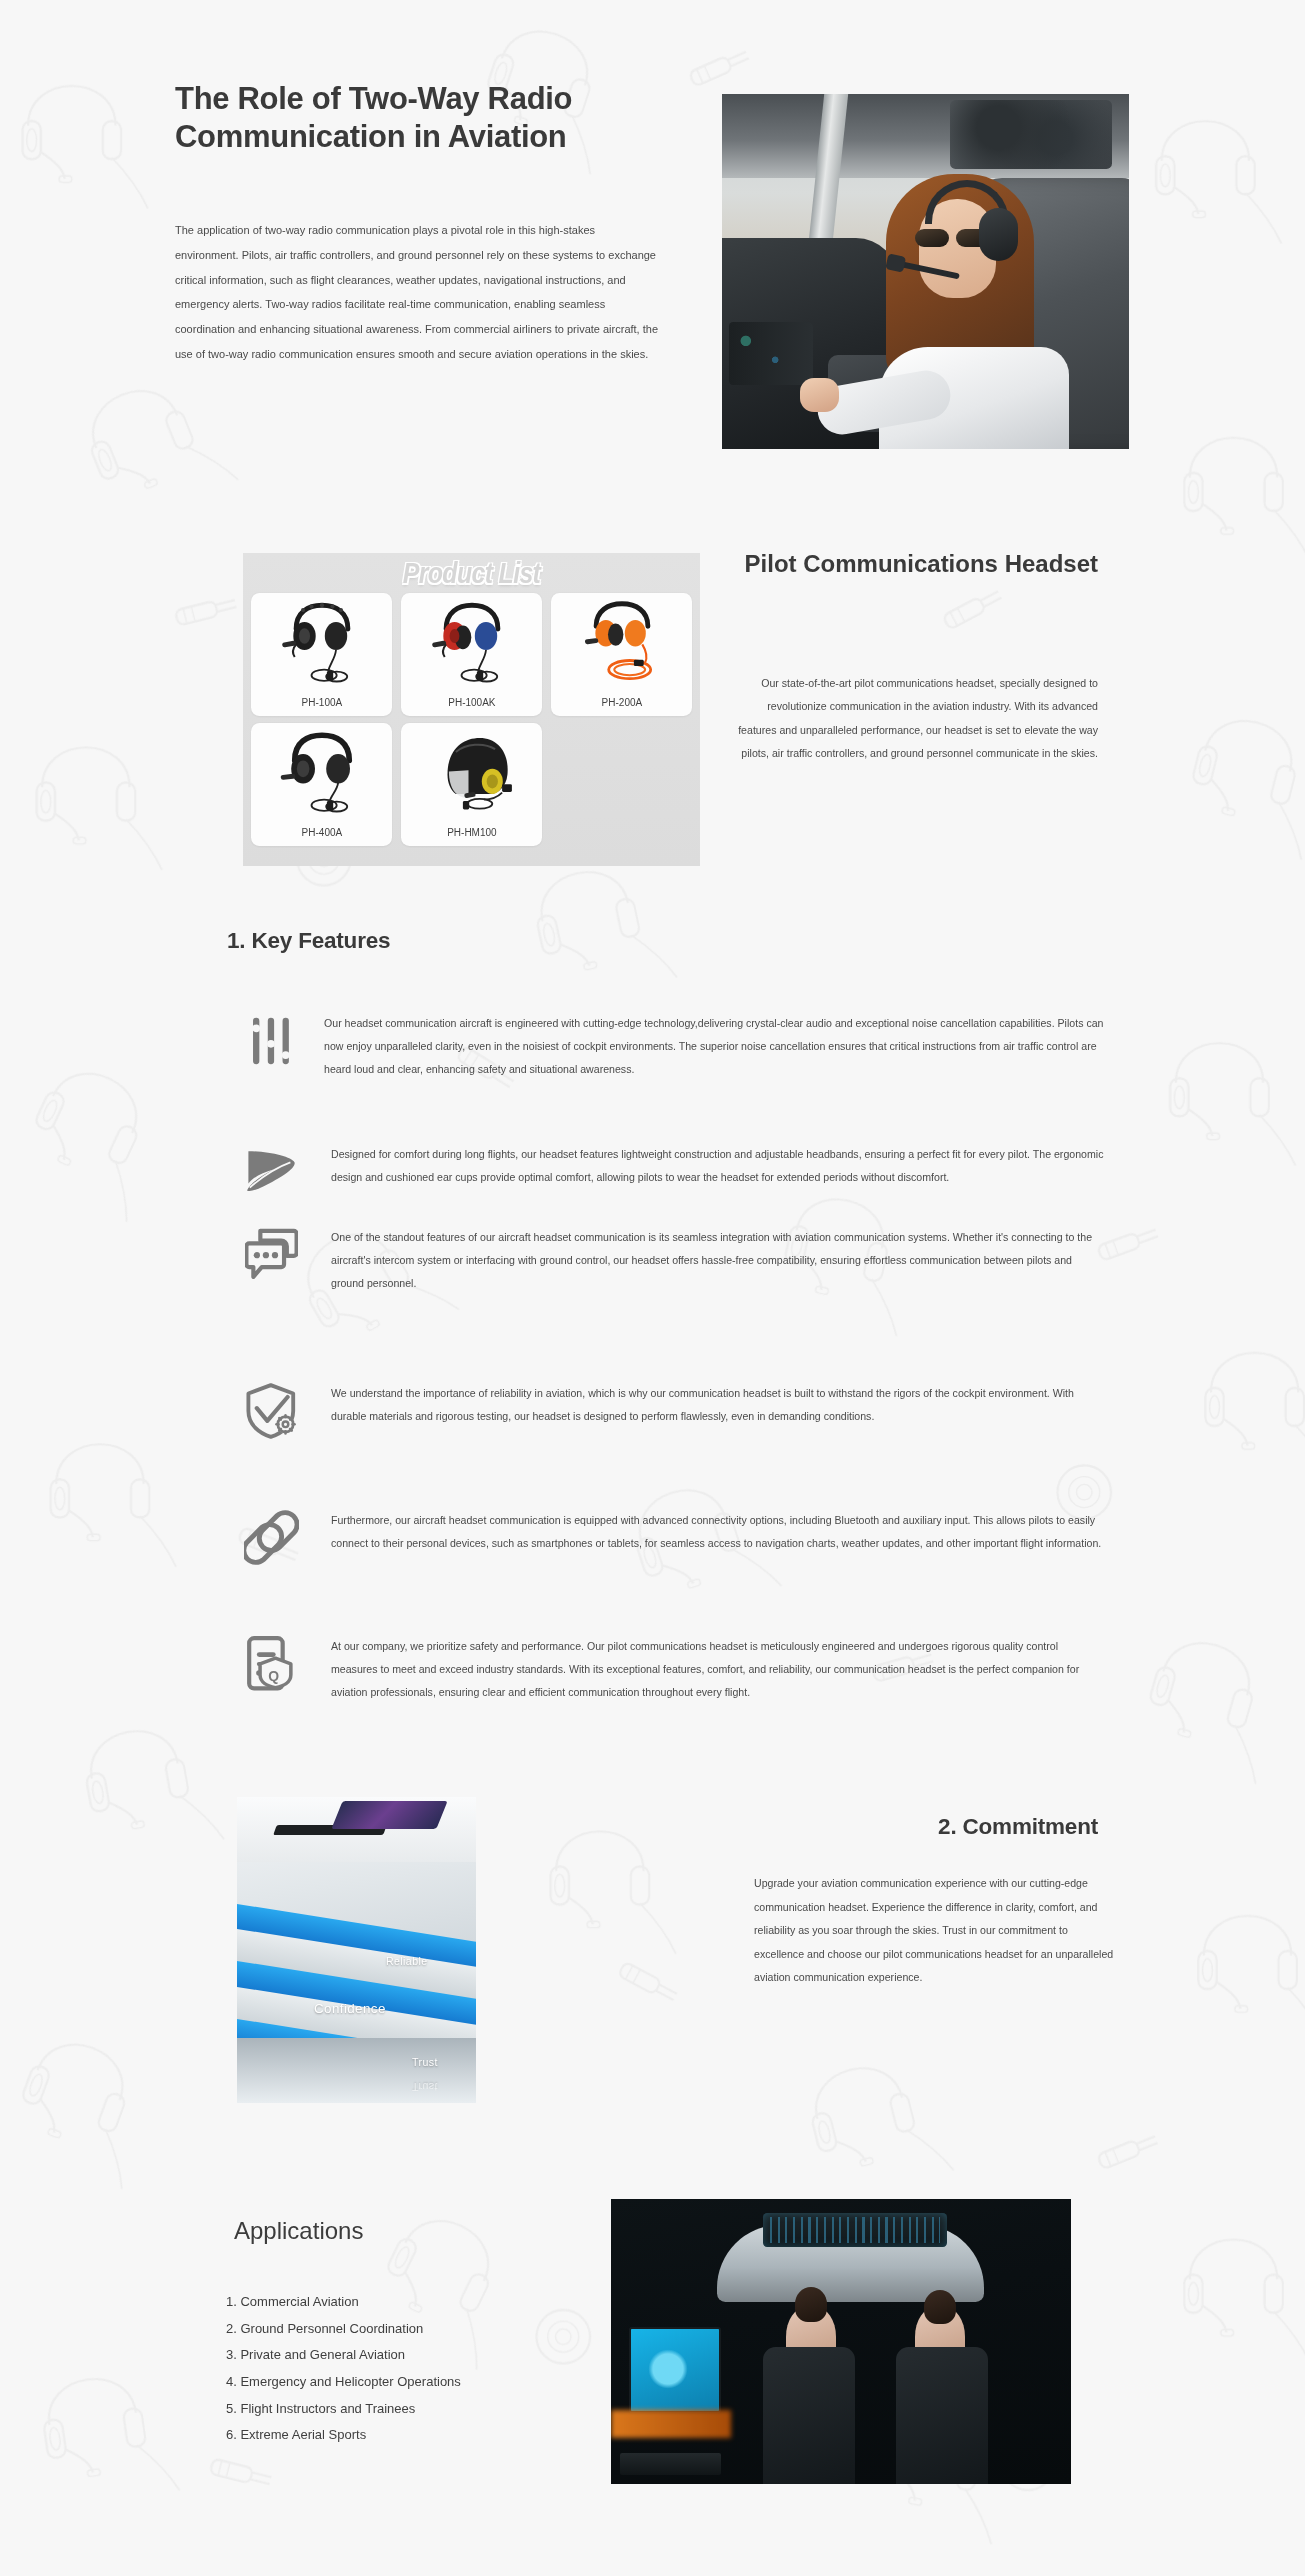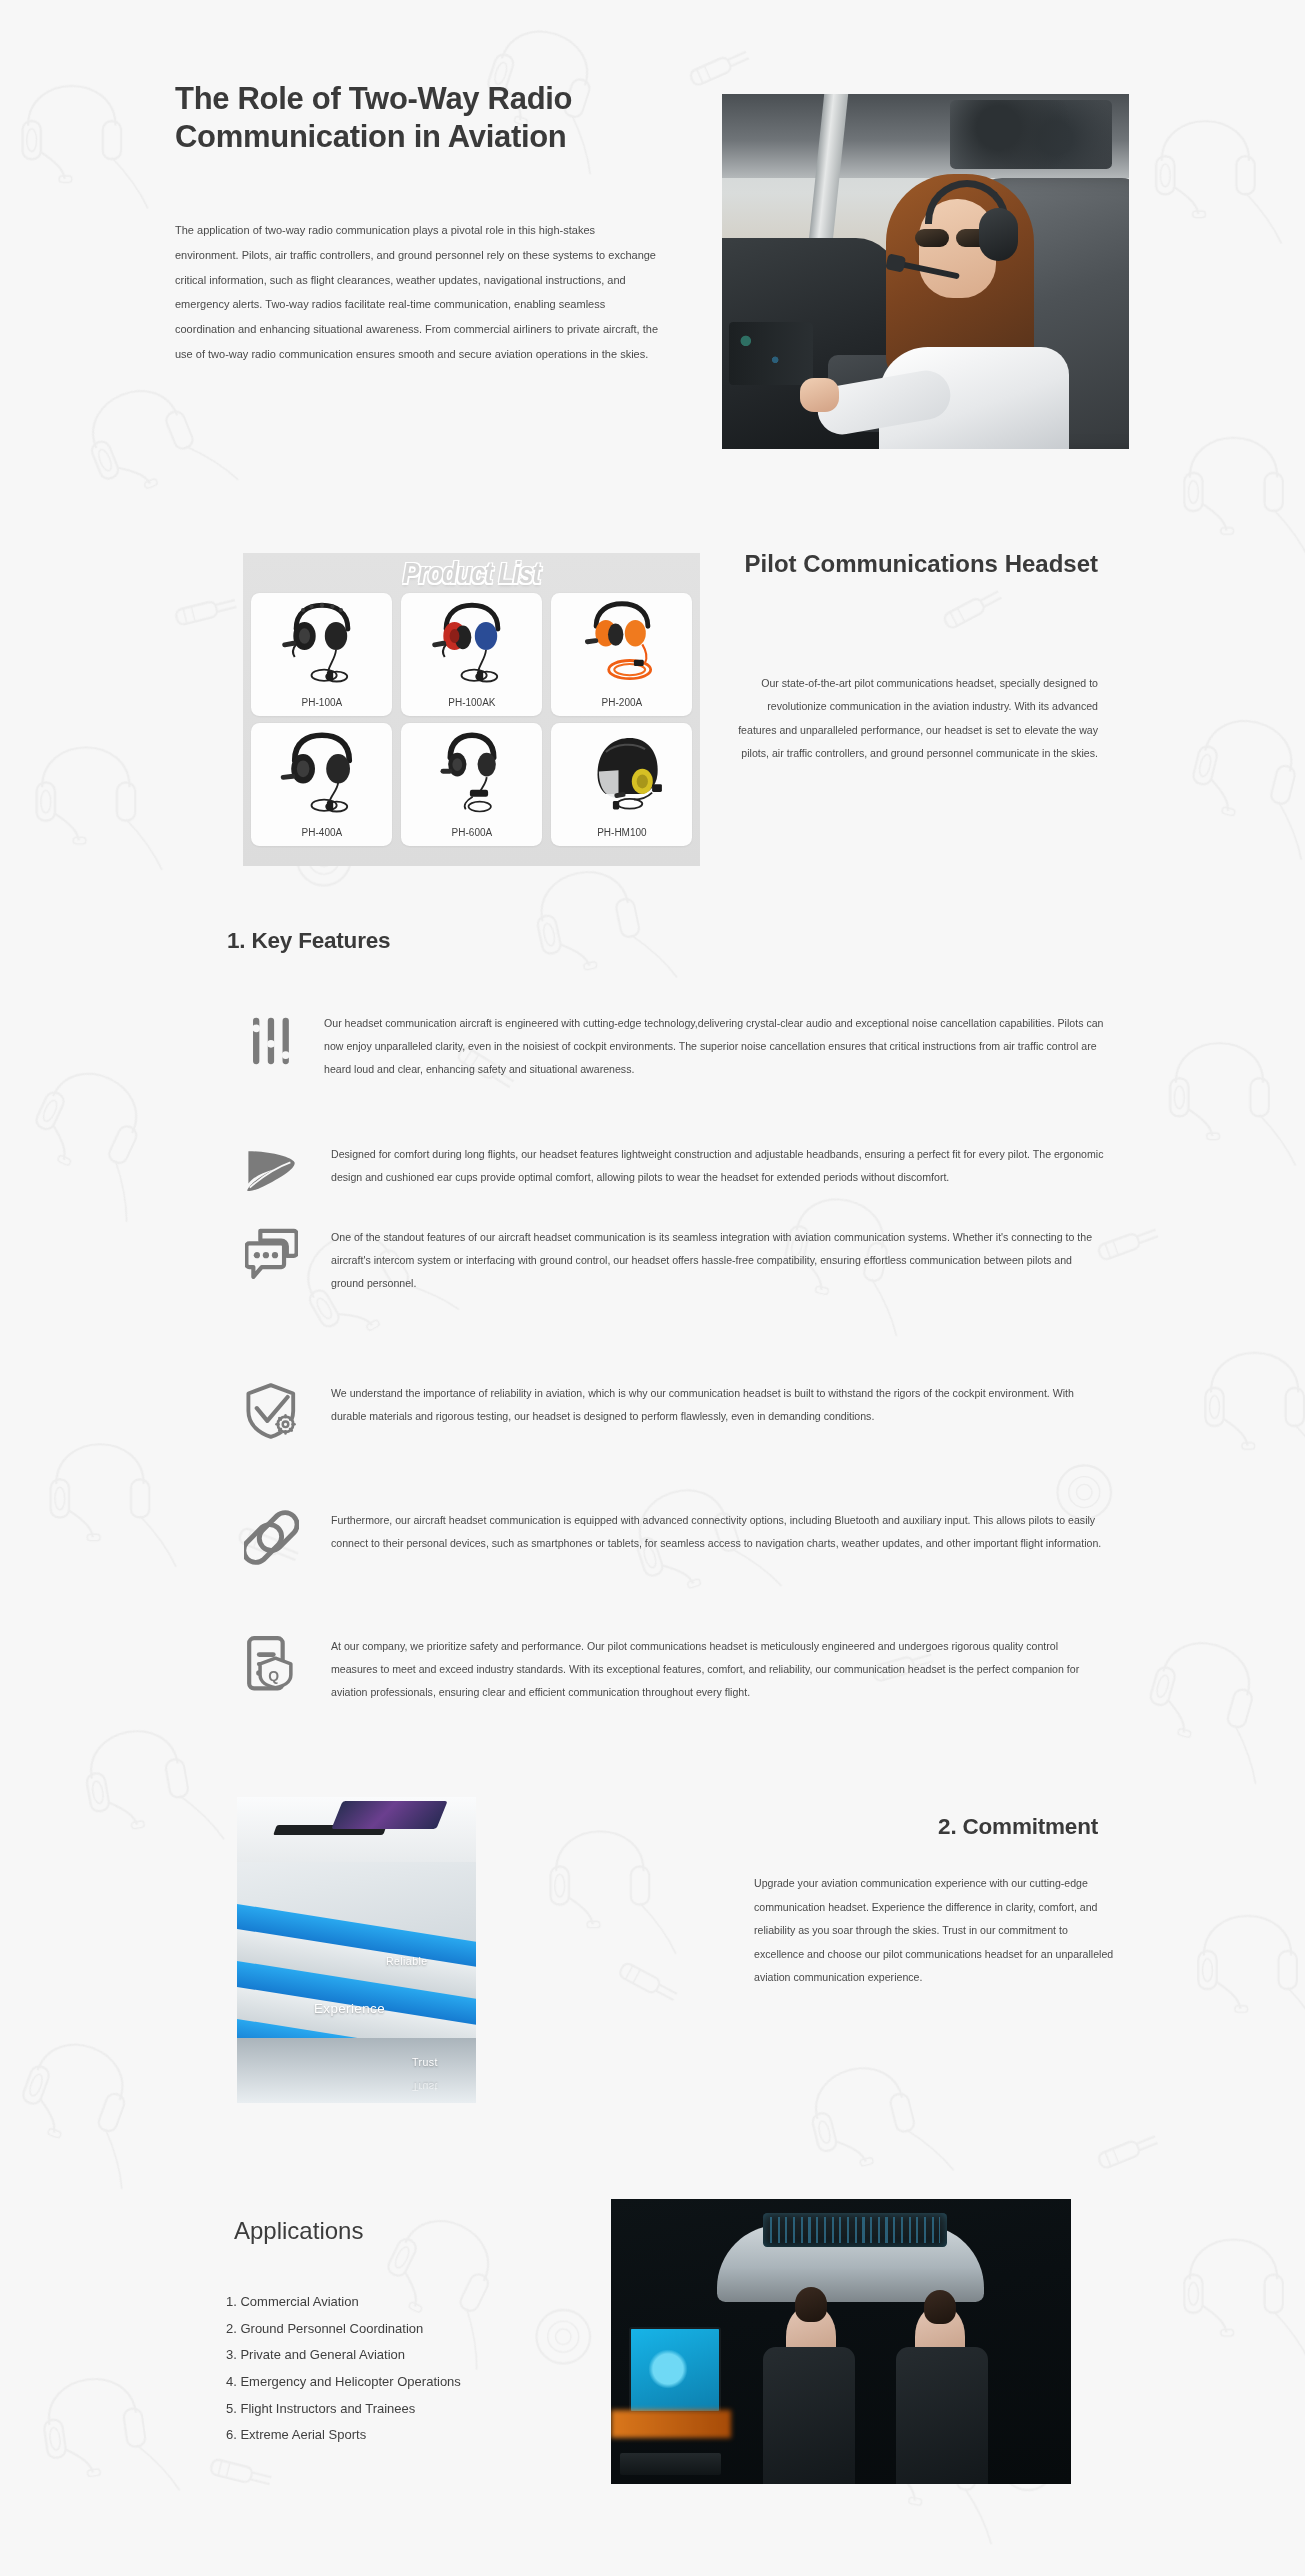--- a/index.html
+++ b/index.html
@@ -611,36 +611,20 @@
             <rect x="16" y="62" width="21" height="7" rx="3.5" fill="#2a2a2a" transform="rotate(-6 26 65)"></rect>
             <path d="M98 74 C97 84,88 92,86 100" fill="none" stroke="#222" stroke-width="2.6"></path>
             <ellipse cx="78" cy="106" rx="18" ry="8" fill="none" stroke="#222" stroke-width="2.6"></ellipse>
             <ellipse cx="96" cy="108" rx="15" ry="7" fill="none" stroke="#222" stroke-width="2.6"></ellipse>
             <rect x="82" y="100" width="9" height="14" rx="2" fill="#1c1c1c"></rect>
           </svg>
         </div>
         <div class="product-label">PH-400A</div>
       </div>
 
-      <div class="product-card">
-        <div class="product-art">
-          <svg class="hs" width="106" height="84" viewBox="0 0 150 120">
-            <path d="M44 38 C44 16,58 6,75 6 C92 6,106 16,106 38" fill="none" stroke="#1c1c1c" stroke-width="8" stroke-linecap="round"></path>
-            <ellipse cx="54" cy="48" rx="13" ry="17" fill="#222"></ellipse>
-            <ellipse cx="96" cy="48" rx="13" ry="17" fill="#2a2a2a"></ellipse>
-            <ellipse cx="54" cy="48" rx="7" ry="9" fill="#3c3c3c"></ellipse>
-            <rect x="30" y="54" width="17" height="7" rx="3.5" fill="#2a2a2a"></rect>
-            <path d="M96 66 C95 76,88 82,86 88" fill="none" stroke="#222" stroke-width="2.6"></path>
-            <rect x="72" y="84" width="26" height="10" rx="3" fill="#1c1c1c"></rect>
-            <path d="M76 94 C66 100,62 106,66 112" fill="none" stroke="#222" stroke-width="2.4"></path>
-            <ellipse cx="86" cy="108" rx="16" ry="7" fill="none" stroke="#222" stroke-width="2.4"></ellipse>
-          </svg>
-        </div>
-        <div class="product-label">PH-600A</div>
-      </div>
 
       <div class="product-card">
         <div class="product-art">
           <svg class="hs" width="106" height="84" viewBox="0 0 150 120">
             <path d="M40 62 C40 26,62 10,86 10 C110 10,126 28,126 56 C126 74,118 86,104 90 L52 90 C44 84,40 74,40 62 Z" fill="#1d1d1d"></path>
             <path d="M52 30 C66 18,92 16,108 26" fill="none" stroke="#4a4a4a" stroke-width="3"></path>
             <path d="M42 58 C42 84,54 96,70 96 L70 56 Z" fill="#e8e9ea" opacity="0.85"></path>
             <ellipse cx="104" cy="72" rx="15" ry="18" fill="#d6c024"></ellipse>
             <ellipse cx="104" cy="72" rx="8" ry="10" fill="#a8961a"></ellipse>
             <rect x="64" y="88" width="16" height="7" rx="3" fill="#2a2a2a" transform="rotate(-10 72 91)"></rect>
@@ -756,21 +740,21 @@
     <div class="glow" style="top:106px; transform:rotate(9deg);"></div>
     <div class="shelf" style="top:131px; transform:rotate(9deg);"></div>
     <div class="glow" style="top:163px; transform:rotate(9deg);"></div>
     <div class="shelf" style="top:189px; transform:rotate(9deg);"></div>
     <div class="glow" style="top:221px; transform:rotate(9deg);"></div>
     <div class="shelf" style="top:246px; transform:rotate(9deg);"></div>
 
     <div class="hall-floor"></div>
 
     <div class="hall-word" style="left:149px; top:158px;">Reliable</div>
-    <div class="hall-word" style="left:77px; top:204px; font-size:13.4px;">Experience</div>
+    <div class="hall-word" style="left:77px; top:204px; font-size:13.4px;">Confidence</div>
     <div class="hall-word" style="left:175px; top:259px;">Trust</div>
     <div class="hall-word" style="left:175px; top:284px; transform:scaleY(-1); opacity:.55;">Trust</div>
   </div>
 
   <h2 class="sec-heading h-commit">2. Commitment</h2>
   <p class="commit-para">Upgrade your aviation communication experience with our cutting-edge communication headset. Experience the difference in clarity, comfort, and reliability as you soar  through the skies. Trust in our commitment to excellence and choose our pilot communications headset for an unparalleled aviation communication experience.</p>
 
   <h2 class="h-apps">Applications</h2>
 
   <ul class="apps-list">

